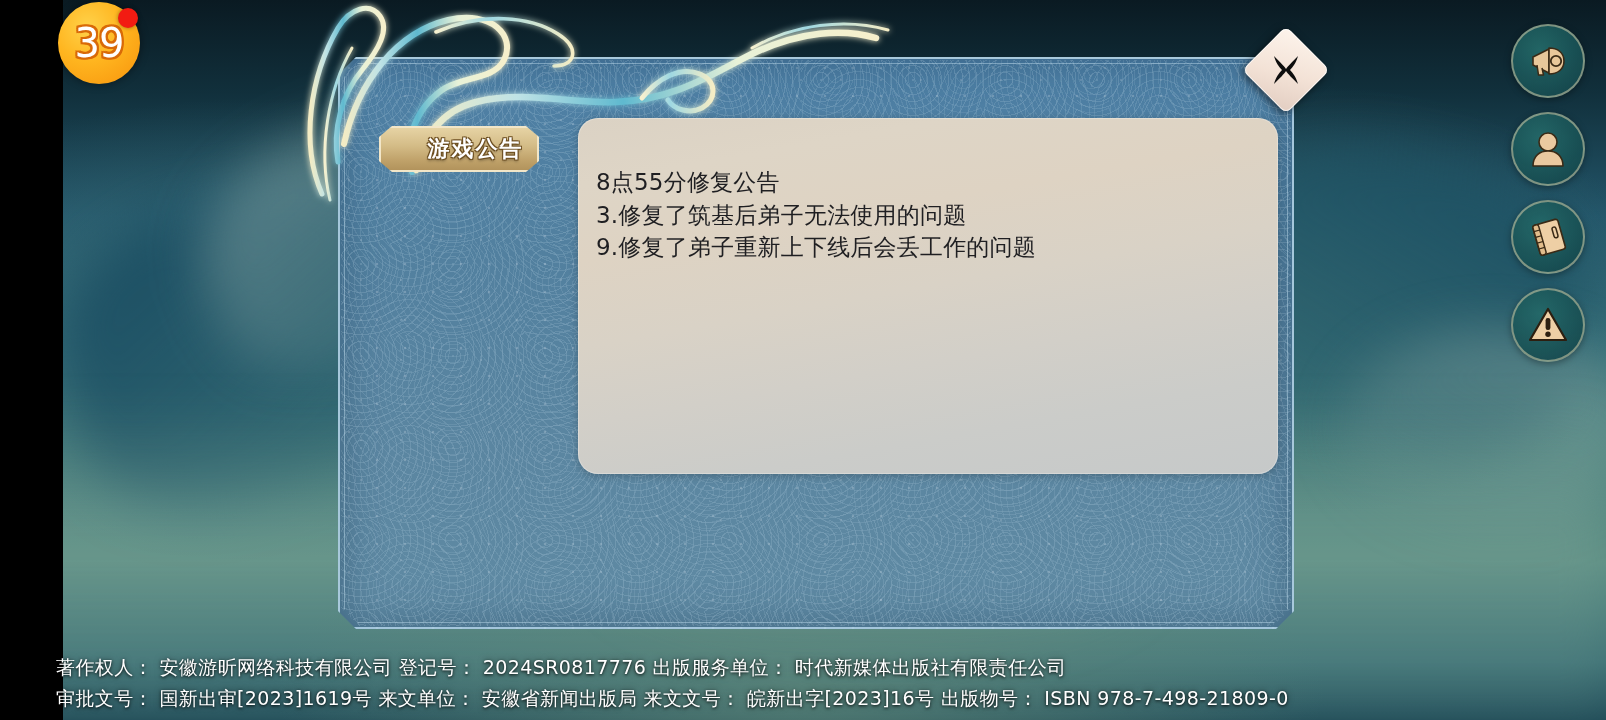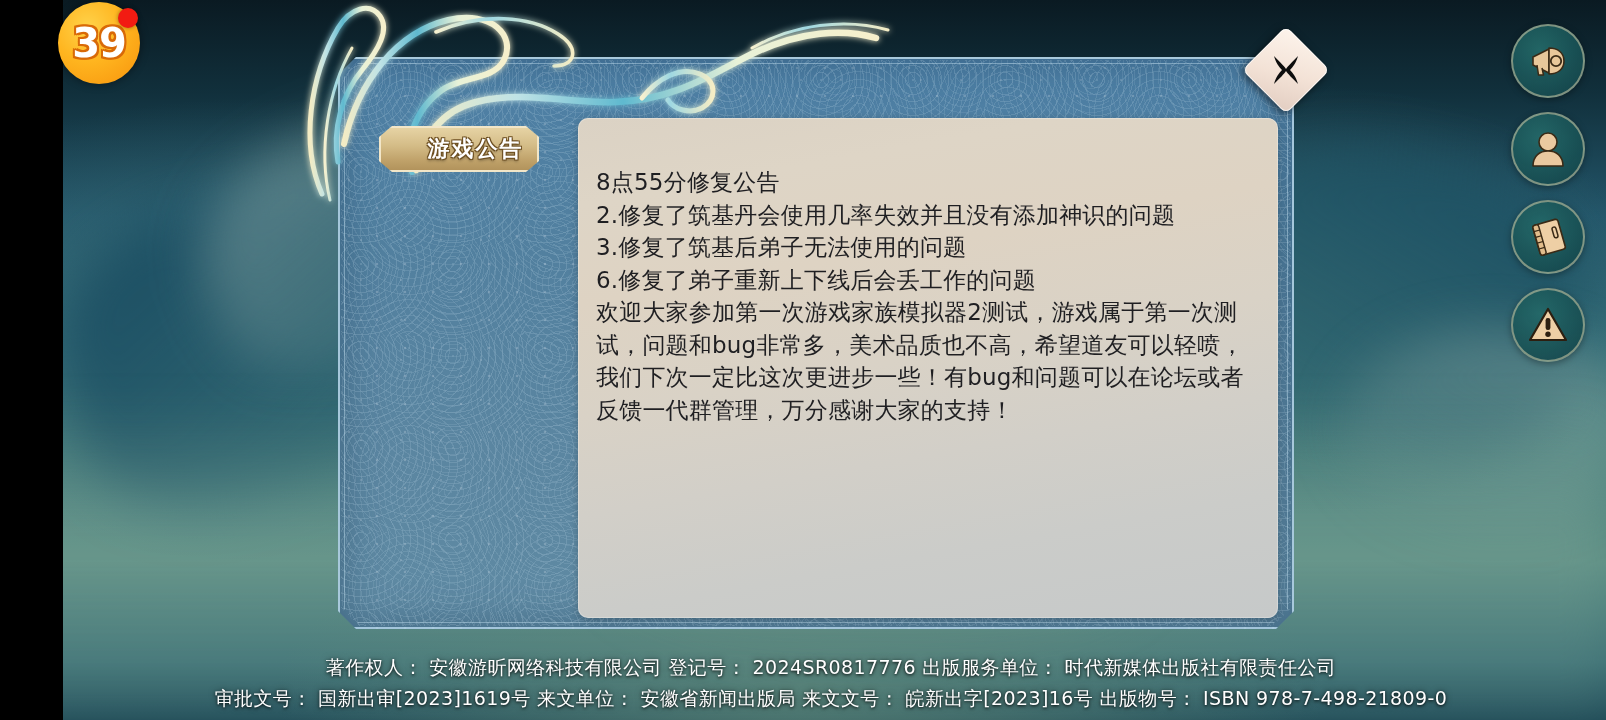--- a/index.html
+++ b/index.html
@@ -69,21 +69,21 @@
     position:absolute; left:58px; top:2px; width:82px; height:82px; z-index:70;
   }
   .count-badge .disc{
     position:absolute; left:0; top:0; width:82px; height:82px; border-radius:50%;
     background:radial-gradient(circle at 36% 30%, #ffd24a 0%, #ffb51f 45%, #f7930c 100%);
     box-shadow:0 0 10px rgba(0,0,0,.45);
   }
   .count-badge .num{
     position:absolute; left:0; top:0; width:82px; height:82px;
     display:flex; align-items:center; justify-content:center;
-    font-size:40px; font-weight:700; color:#fff;
+    font-size:40px; font-weight:400; color:#fff;
     text-shadow:
       -2px 0 0 #d96a08, 2px 0 0 #d96a08, 0 -2px 0 #d96a08, 0 2px 0 #d96a08,
       -2px -2px 0 #d96a08, 2px -2px 0 #d96a08, -2px 2px 0 #d96a08, 2px 2px 0 #d96a08;
     letter-spacing:-1px;
   }
   .count-badge .reddot{
     position:absolute; right:2px; top:6px; width:20px; height:20px;
     border-radius:50%; background:#f21b12; box-shadow:0 0 4px rgba(0,0,0,.4);
   }
 
@@ -190,41 +190,41 @@
   .tab-label{
     position:absolute; inset:0; display:flex; align-items:center; justify-content:center;
     font-size:22px; font-weight:700; color:#ffffff;
     text-shadow:1px 1px 0 #6d4f22, -1px 1px 0 #6d4f22, 1px -1px 0 #6d4f22, -1px -1px 0 #6d4f22, 0 2px 3px rgba(0,0,0,.4);
     letter-spacing:2px;
     padding-left:33px;
   }
 
   
   .content-card{
-    position:absolute; left:578px; top:118px; width:700px; height:500px; z-index:56;
+    position:absolute; left:578px; top:118px; width:700px; height:356px; z-index:56;
     background:linear-gradient(170deg,
       #dbd2c4 0%, #ded5c6 14%, #ded3c3 30%,
       #d9d2c6 48%, #d2cfc8 64%, #cbccc9 80%, #c6c9c9 100%);
-    border-radius:10px;
+    border-radius:20px;
     box-shadow:0 2px 8px rgba(0,0,0,.22), inset 0 0 0 1px rgba(255,255,255,.25);
     overflow:hidden;
   }
   .content-body{
     padding:48px 20px 10px 18px;
   }
   .ann-line{
     font-size:23px; line-height:32.5px; color:#1f1f22;
     white-space:pre-wrap; word-break:break-all;
     letter-spacing:.2px;
   }
 
   
   .footer{
     position:absolute; left:56px; right:0; bottom:6px; z-index:65;
-    text-align:center; color:#ffffff;
+    color:#ffffff;
   }
   .footer-line{
     font-size:19px; line-height:31px; letter-spacing:.4px;
     text-shadow:0 1px 3px rgba(0,0,0,.85), 0 0 6px rgba(0,0,0,.5);
     white-space:nowrap;
   }
 </style>
 </head>
 <body>
 
@@ -344,24 +344,22 @@
   </div>
 
   <div class="tab-btn">
     <div class="tab-shape"></div>
     <div class="tab-label">游戏公告</div>
   </div>
 
   <div class="content-card">
     <div class="content-body">
       <div class="ann-line">8点55分修复公告</div>
-      <div class="ann-line">2.修复了筑基丹会使用几率失效并且没有添加神识的问题</div>
       <div class="ann-line">3.修复了筑基后弟子无法使用的问题</div>
-      <div class="ann-line">6.修复了弟子重新上下线后会丢工作的问题</div>
-      <div class="ann-line">欢迎大家参加第一次游戏家族模拟器2测试，游戏属于第一次测试，问题和bug非常多，美术品质也不高，希望道友可以轻喷，我们下次一定比这次更进步一些！有bug和问题可以在论坛或者反馈一代群管理，万分感谢大家的支持！</div>
+      <div class="ann-line">9.修复了弟子重新上下线后会丢工作的问题</div>
     </div>
   </div>
 
   <div class="close-btn">
     <div class="close-diamond"></div>
     <div class="close-x">
       <svg width="46" height="46" viewBox="0 0 46 46">
         <path d="M11 9 C17 15 21 19 23 22 C25 19 29 15 35 9
                  C33 16 30 20 27 23 C30 26 33 30 35 37
                  C29 31 25 27 23 24 C21 27 17 31 11 37

